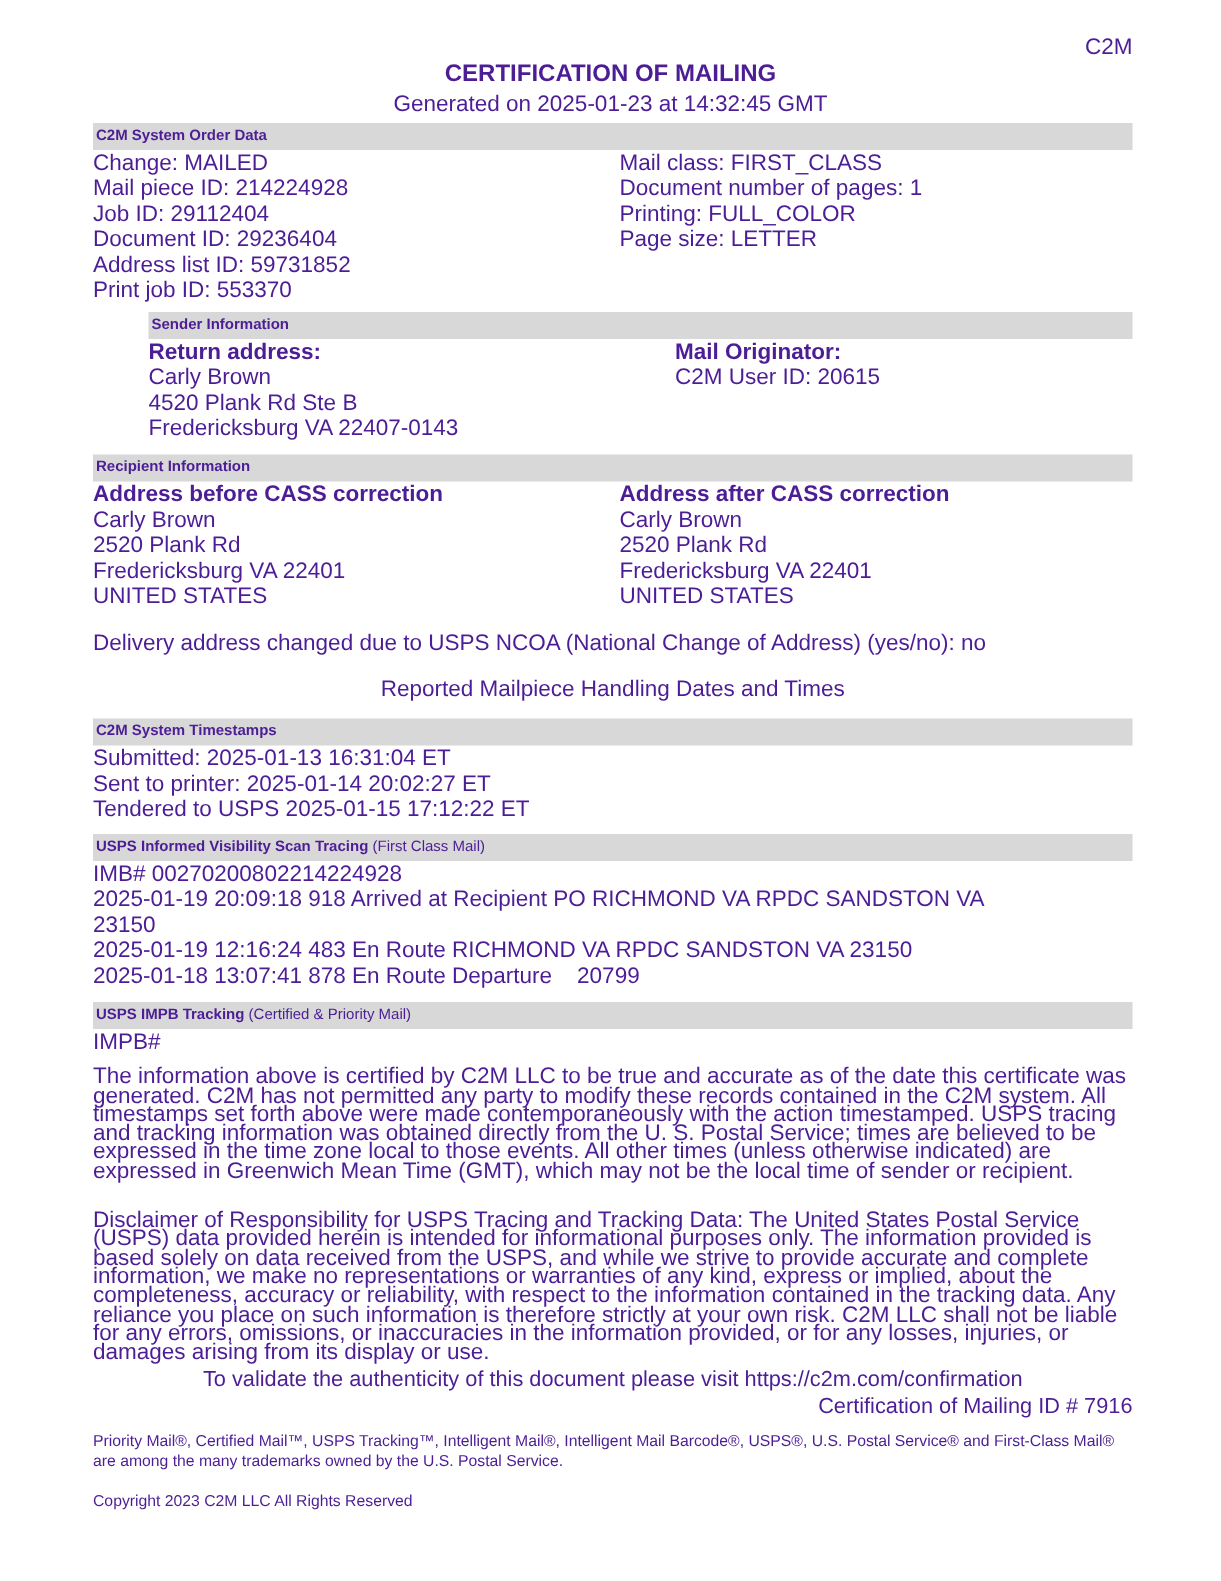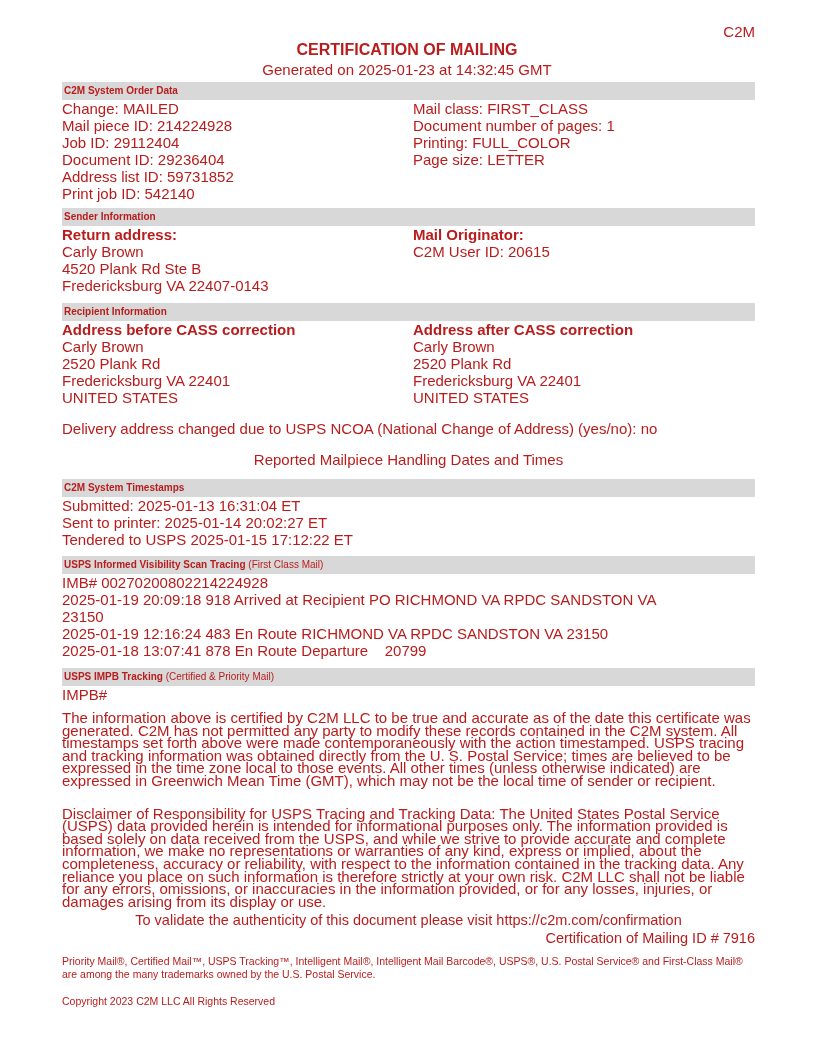--- a/index.html
+++ b/index.html
@@ -1,36 +1,36 @@
 <!DOCTYPE html>
 <html><head>
 <meta charset="utf-8">
 <style>
   html,body{margin:0;padding:0;background:#ffffff;}
   .page{
     position:relative;
     width:814px;height:1054px;
     background:#ffffff;
-    color:#b91c1c;
+    color:#4c1d95;
     font-family:"Liberation Sans", sans-serif;
     overflow:hidden;
   }
   .brand{position:absolute;top:23px;right:59px;font-size:15px;line-height:17px;}
   .doc-title{padding-top:40px;text-align:center;font-size:16px;font-weight:bold;line-height:19px;}
   .generated{margin-top:2px;text-align:center;font-size:15px;line-height:18px;}
   .content{width:693px;margin-left:62px;margin-top:3px;}
   .sec-bar{background:#d8d8d8;font-size:10px;font-weight:bold;line-height:18px;padding-left:2px;}
   .sec-bar .note{font-weight:normal;}
   .line{font-size:15px;line-height:17px;white-space:pre-wrap;}
   .bold{font-weight:bold;}
   .two-col{display:flex;}
   .col-l{width:351px;}
   .col-r{flex:1;}
   .sec-order{margin-bottom:6px;}
-  .sec-sender{margin-bottom:9px;}
+  .sec-sender{margin-bottom:9px;margin-left:37px;}
   .ncoa{margin-top:14px;}
   .handling-title{margin-top:14px;text-align:center;font-size:15px;font-weight:normal;line-height:17px;}
   .sec-timestamps{margin-top:11px;margin-bottom:8px;}
   .sec-iv{margin-bottom:9px;}
   .sec-impb{margin-bottom:9px;}
   .fineprint{font-size:15px;line-height:12.6px;margin-top:9px;}
   .fineprint.second{margin-top:20px;}
   .validate{margin-top:3px;text-align:center;font-size:14.5px;line-height:18px;}
   .mailing-id{text-align:right;font-size:14.5px;line-height:18px;}
   .trademarks{font-size:10.5px;line-height:13px;margin-top:8px;}
@@ -50,21 +50,21 @@
     <section class="sec-order">
       <div class="sec-bar">C2M System Order Data</div>
       <div class="two-col">
         <div class="col-l">
 
         <div class="line">Change: MAILED</div>
             <div class="line">Mail piece ID: 214224928</div>
             <div class="line">Job ID: 29112404</div>
             <div class="line">Document ID: 29236404</div>
             <div class="line">Address list ID: 59731852</div>
-            <div class="line">Print job ID: 542140</div>
+            <div class="line">Print job ID: 553370</div>
           </div>
         <div class="col-r">
 
         <div class="line">Mail class: FIRST_CLASS</div>
             <div class="line">Document number of pages: 1</div>
             <div class="line">Printing: FULL_COLOR</div>
             <div class="line">Page size: LETTER</div>
           </div>
       </div>
     </section>

